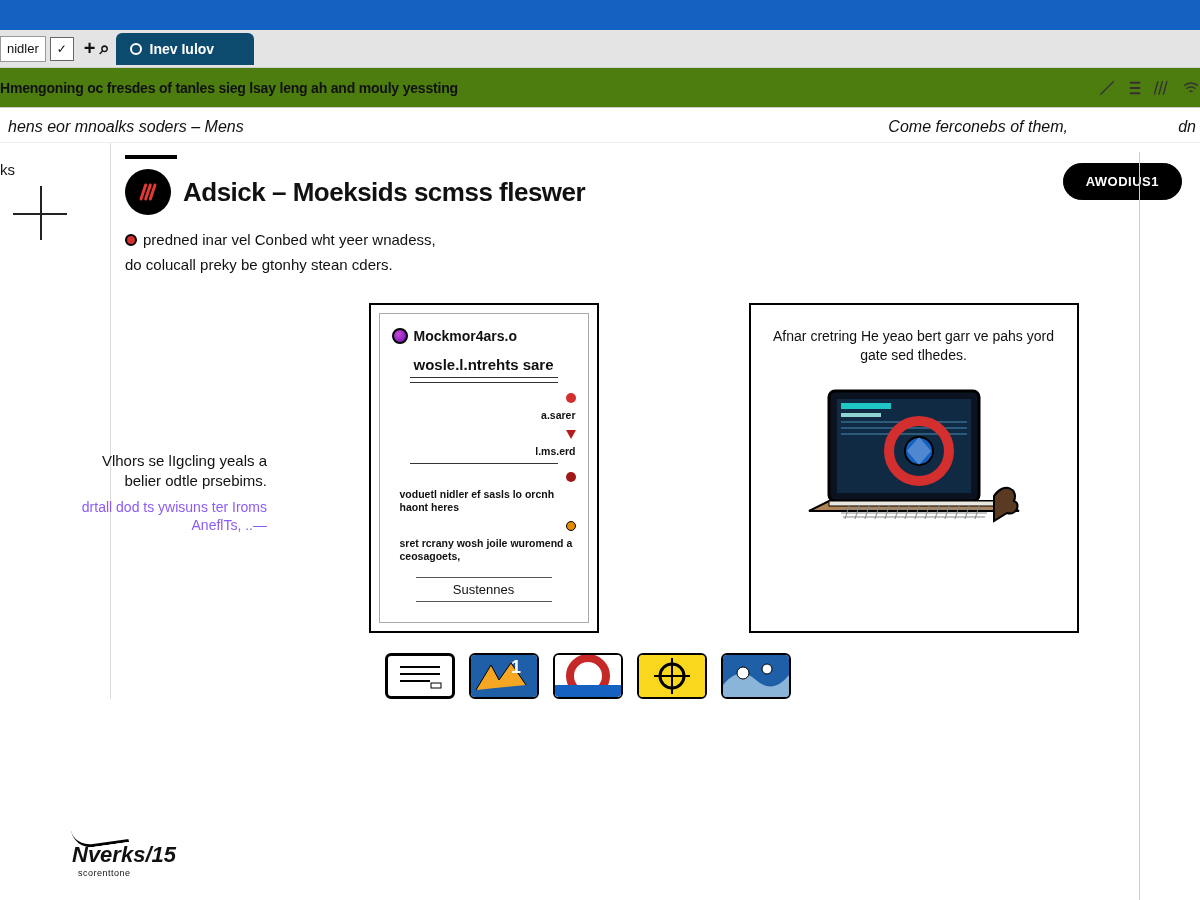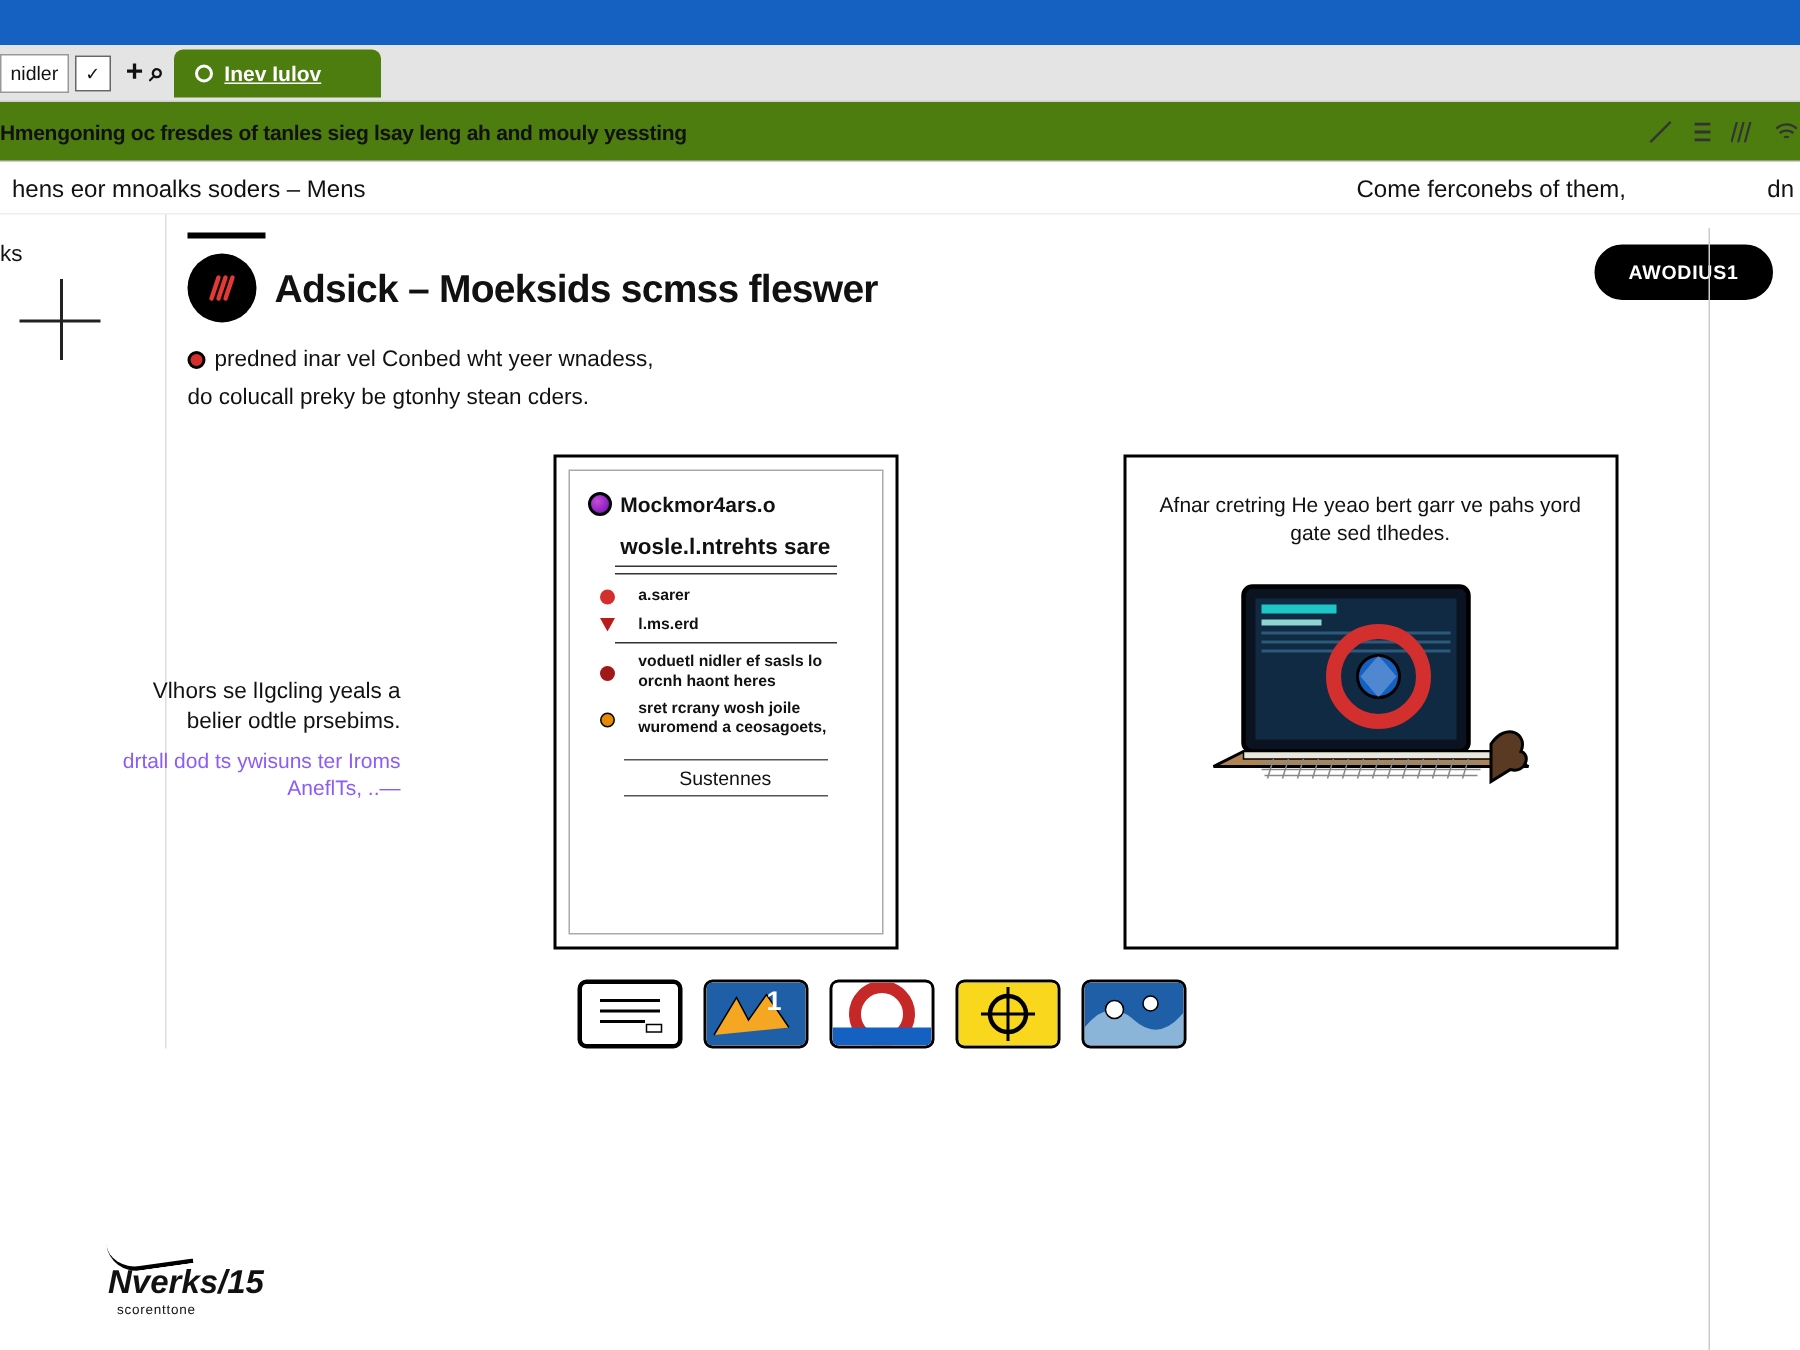--- a/index.html
+++ b/index.html
@@ -5,29 +5,29 @@
 * { box-sizing: border-box; margin: 0; padding: 0; }
 body { font-family: Arial, Helvetica, sans-serif; font-size: 14px; background: #fff; color: #111; width: 1200px; height: 900px; overflow: hidden; }
 
 .blue-bar { height: 30px; background: #1461C1; width: 100%; }
 
 .tab-bar { height: 38px; background: #E4E4E4; border-bottom: 1px solid #d0d0d0; display: flex; align-items: center; padding-left: 0; }
 .select-box { background: #fff; border: 1px solid #999; height: 26px; display: flex; align-items: center; padding: 0 6px; margin-right: 4px; font-size: 13px; }
 .dropdown-caret { border: 1px solid #666; width: 24px; height: 24px; display: flex; align-items: center; justify-content: center; font-size: 12px; margin-right: 10px; background:#fff; }
 .tab-tools { display: flex; align-items: center; gap: 4px; margin-right: 6px; }
 .tab-tools span { font-size: 20px; font-weight: bold; }
-.active-tab { background: #4d7c0f; color: #fff; height: 32px; border-radius: 6px 6px 0 0; display: flex; align-items: center; padding: 0 40px 0 14px; gap: 8px; font-size: 14px; font-weight: bold; text-decoration: underline; }
+.active-tab { background: #0c4a6e; color: #fff; height: 32px; border-radius: 6px 6px 0 0; display: flex; align-items: center; padding: 0 40px 0 14px; gap: 8px; font-size: 14px; font-weight: bold; }
 .active-tab .dot { width: 12px; height: 12px; border-radius: 50%; border: 2px solid #fff; }
 
 .addr-bar { height: 40px; background: #4d7c0f; border-bottom: 1px solid #ccc; display: flex; align-items: center; padding: 0 0; justify-content: space-between; }
 .addr-text { font-size: 14px; font-weight: bold; letter-spacing: -0.2px; }
 .addr-icons { display: flex; gap: 10px; align-items:center; }
 .addr-icons .ic { width: 18px; height: 18px; }
 
-.breadcrumb-row { display: flex; justify-content: space-between; align-items: flex-end; padding: 10px 6px 6px 8px; border-bottom: 1px solid #eee; }
+.breadcrumb-row { display: flex; justify-content: space-between; align-items: flex-end; padding: 10px 22px 6px 8px; border-bottom: 1px solid #eee; font-style: italic; }
 .breadcrumb-row .left-crumb { font-size: 16px; font-weight: 500; }
 .breadcrumb-row .right-text { font-size: 16px; font-weight: 500; }
 .breadcrumb-row .far-right { font-size: 16px; font-weight: 500; position:absolute; right:4px; }
 
 .content-area { display: flex; position: relative; }
 .left-col { width: 110px; padding: 18px 0 0 0; position: relative; }
 .left-col .small-label { font-size: 15px; font-weight: 500; padding-left: 0; margin-bottom: 26px; }
 .plus-mark { position: absolute; left: 40px; top: 70px; }
 .plus-mark::before, .plus-mark::after { content: ''; position: absolute; background: #222; }
 .plus-mark::before { width: 54px; height: 2px; left: -27px; top: 0; }
@@ -50,21 +50,21 @@
 .sidebar-note .n2 { font-size:14px; color:#8b5cf6; }
 
 .cards-row { display:flex; gap: 150px; justify-content:center; margin: 0 0 20px 140px; position:relative; }
 .card { border: 2px solid #000; width: 230px; height: 330px; padding: 0; background:#fff; position:relative; }
 .card-inner { border:1px solid #aaa; margin:8px; height: calc(100% - 16px); padding:14px 12px; }
 .card-title-row { display:flex; align-items:center; gap:6px; margin-bottom:12px; }
 .purple-dot { width:16px; height:16px; border-radius:50%; background: radial-gradient(circle at 35% 35%, #C84BD9, #6A0DAD); border:2px solid #000; }
 .card-title { font-weight:800; font-size:14px; }
 .card-sub { font-size:15px; font-weight:600; text-align:center; margin-bottom:4px; }
 .thin-line { height:1px; background:#333; margin:3px 18px 8px; }
-.li-row { display:flex; align-items:center; gap:16px; font-size:10.5px; font-weight:600; margin:6px 0; padding-left:8px; line-height:1.2; }
+.li-row { display:flex; align-items:flex-end; gap:6px; font-size:10.5px; font-weight:600; margin:6px 0; padding-left:8px; line-height:1.2;flex-direction:column; }
 .li-row .mk { width:10px; height:10px; border-radius:50%; flex-shrink:0; margin-top:2px; }
 .mk-red { background:#D32F2F; }
 .mk-dred { background:#A01818; }
 .mk-orange { background:#E38A00; border:1px solid #000; }
 .tri-down { width:0; height:0; border-left:5px solid transparent; border-right:5px solid transparent; border-top:9px solid #B71C1C; margin-top:2px; }
 .card-btn { text-align:center; font-weight:400; font-size:13px; margin-top:14px; border-top:1px solid #555; border-bottom:1px solid #555; padding:4px 0; margin-left:24px; margin-right:24px; }
 
 .card2-text { font-size:14px; text-align:center; padding:4px 6px 10px; line-height:1.35; }
 .laptop-wrap { display:flex; justify-content:center; margin-top:6px; }
 

